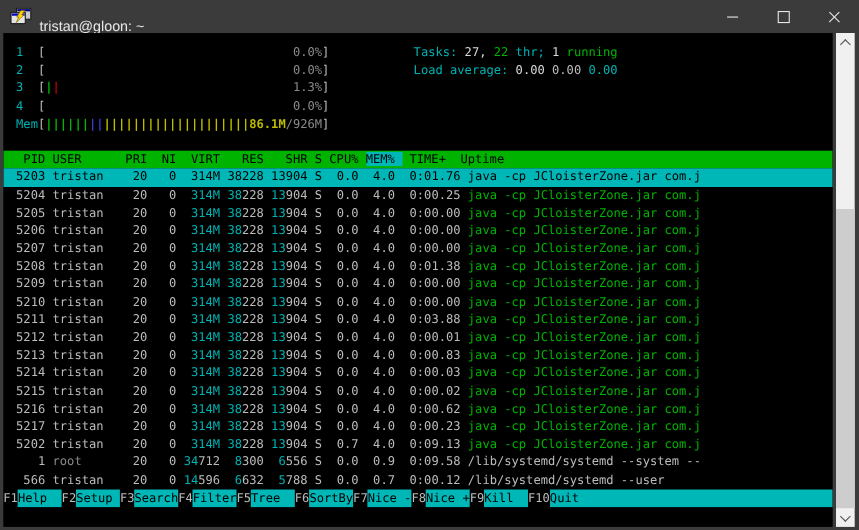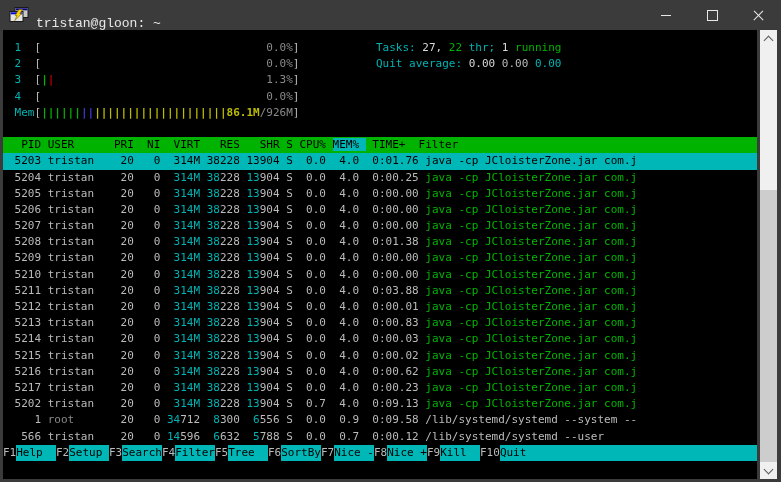--- a/index.html
+++ b/index.html
@@ -2,21 +2,21 @@
 <html style="--c-fg: #bbbbbb; --c-dim: #8a8a8a; --c-cyan: #00b2b2; --c-bcyan: #4dd9d9; --c-green: #00b300; --c-yellow: #bdbd00; --c-blue: #3a3ad0; --c-red: #bb0000; --c-white: #d8d8d8; --c-cyanbg: #00b7b7; --c-greenbg: #00b300; --c-titlebar: #3b3b3b; --c-border: #3b3b3b; --c-track: #f0f0f0; --c-thumb: #cdcdcd;"><head>
 <meta charset="utf-8">
 <style>
   html,body{margin:0;padding:0;background:#222;}
   .window{position:relative;width:781px;height:482px;background:var(--c-border,#3b3b3b);overflow:hidden;
           font-family:"DejaVu Sans Mono",monospace;}
   
   .titlebar{position:absolute;top:0;left:0;right:0;height:30px;background:var(--c-titlebar,#3b3b3b);
             display:flex;align-items:center;}
   .app-icon{margin-left:9px;display:flex;align-items:center;}
-  .title{color:#e8e8e8;font-family:Liberation Mono, monospace;font-size:13px;margin-left:7px;margin-top:16px;}
+  .title{color:#e8e8e8;font-family:Liberation Sans, sans-serif;font-size:13px;margin-left:7px;margin-top:16px;}
   .controls{margin-left:auto;display:flex;height:30px;}
   .wbtn{width:46px;height:30px;display:flex;align-items:center;justify-content:center;position:relative;}
   .glyph-min{width:10px;height:1px;background:#e8e8e8;display:block;}
   .glyph-max{width:9px;height:9px;border:1px solid #e8e8e8;display:block;}
   .xwrap{position:relative;width:13px;height:13px;}
   .x1,.x2{position:absolute;top:6px;left:0;width:13px;height:1.3px;background:#e8e8e8;}
   .x1{transform:rotate(45deg);} .x2{transform:rotate(-45deg);}
   
   .term{position:absolute;top:30px;left:3px;right:24px;bottom:3px;background:#000;overflow:hidden;
         padding-top:10px;font-size:11px;}
@@ -82,21 +82,21 @@
   </div>
 
   <div class="term">
     <div id="term-lines">
         <div class="line"><span class="cyan"> 1  </span><span class="fg">[</span><span class="fg">                                  </span><span class="dim">0.0%</span><span class="fg">]</span></div>
         <div class="line"><span class="cyan"> 2  </span><span class="fg">[</span><span class="fg">                                  </span><span class="dim">0.0%</span><span class="fg">]</span></div>
         <div class="line"><span class="cyan"> 3  </span><span class="fg">[</span><span class="green bar">|</span><span class="red bar">|</span><span class="fg">                                </span><span class="dim">1.3%</span><span class="fg">]</span></div>
         <div class="line"><span class="cyan"> 4  </span><span class="fg">[</span><span class="fg">                                  </span><span class="dim">0.0%</span><span class="fg">]</span></div>
         <div class="line"><span class="cyan"> Mem</span><span class="fg">[</span><span class="green bar">||||||</span><span class="blue bar">||</span><span class="yellow bar">||||||||||||||||||||</span><span class="yellow">86.1M</span><span class="dim">/926M</span><span class="fg">]</span></div>
         <div class="line"></div>
-        <div class="line header"><span class="hdr">  PID USER      PRI  NI  VIRT   RES   SHR S CPU% </span><span class="hdr sort">MEM% </span><span class="hdr"> TIME+  Filter</span></div>
+        <div class="line header"><span class="hdr">  PID USER      PRI  NI  VIRT   RES   SHR S CPU% </span><span class="hdr sort">MEM% </span><span class="hdr"> TIME+  Uptime</span></div>
         <div class="line row sel"><span class="fg"> 5203 </span><span class="fg">tristan   </span><span class="fg"> 20   0 </span><span class="fg"> </span><span class="cyan">314M</span><span class="fg"> </span><span class="cyan">38</span><span class="fg">228 </span><span class="cyan">13</span><span class="fg">904 </span><span class="fg">S  0.0  4.0  0:01.76 </span><span class="green">java -cp JCloisterZone.jar com.j</span></div>
         <div class="line row"><span class="fg"> 5204 </span><span class="fg">tristan   </span><span class="fg"> 20   0 </span><span class="fg"> </span><span class="cyan">314M</span><span class="fg"> </span><span class="cyan">38</span><span class="fg">228 </span><span class="cyan">13</span><span class="fg">904 </span><span class="fg">S  0.0  4.0  0:00.25 </span><span class="green">java -cp JCloisterZone.jar com.j</span></div>
         <div class="line row"><span class="fg"> 5205 </span><span class="fg">tristan   </span><span class="fg"> 20   0 </span><span class="fg"> </span><span class="cyan">314M</span><span class="fg"> </span><span class="cyan">38</span><span class="fg">228 </span><span class="cyan">13</span><span class="fg">904 </span><span class="fg">S  0.0  4.0  0:00.00 </span><span class="green">java -cp JCloisterZone.jar com.j</span></div>
         <div class="line row"><span class="fg"> 5206 </span><span class="fg">tristan   </span><span class="fg"> 20   0 </span><span class="fg"> </span><span class="cyan">314M</span><span class="fg"> </span><span class="cyan">38</span><span class="fg">228 </span><span class="cyan">13</span><span class="fg">904 </span><span class="fg">S  0.0  4.0  0:00.00 </span><span class="green">java -cp JCloisterZone.jar com.j</span></div>
         <div class="line row"><span class="fg"> 5207 </span><span class="fg">tristan   </span><span class="fg"> 20   0 </span><span class="fg"> </span><span class="cyan">314M</span><span class="fg"> </span><span class="cyan">38</span><span class="fg">228 </span><span class="cyan">13</span><span class="fg">904 </span><span class="fg">S  0.0  4.0  0:00.00 </span><span class="green">java -cp JCloisterZone.jar com.j</span></div>
         <div class="line row"><span class="fg"> 5208 </span><span class="fg">tristan   </span><span class="fg"> 20   0 </span><span class="fg"> </span><span class="cyan">314M</span><span class="fg"> </span><span class="cyan">38</span><span class="fg">228 </span><span class="cyan">13</span><span class="fg">904 </span><span class="fg">S  0.0  4.0  0:01.38 </span><span class="green">java -cp JCloisterZone.jar com.j</span></div>
         <div class="line row"><span class="fg"> 5209 </span><span class="fg">tristan   </span><span class="fg"> 20   0 </span><span class="fg"> </span><span class="cyan">314M</span><span class="fg"> </span><span class="cyan">38</span><span class="fg">228 </span><span class="cyan">13</span><span class="fg">904 </span><span class="fg">S  0.0  4.0  0:00.00 </span><span class="green">java -cp JCloisterZone.jar com.j</span></div>
         <div class="line row"><span class="fg"> 5210 </span><span class="fg">tristan   </span><span class="fg"> 20   0 </span><span class="fg"> </span><span class="cyan">314M</span><span class="fg"> </span><span class="cyan">38</span><span class="fg">228 </span><span class="cyan">13</span><span class="fg">904 </span><span class="fg">S  0.0  4.0  0:00.00 </span><span class="green">java -cp JCloisterZone.jar com.j</span></div>
         <div class="line row"><span class="fg"> 5211 </span><span class="fg">tristan   </span><span class="fg"> 20   0 </span><span class="fg"> </span><span class="cyan">314M</span><span class="fg"> </span><span class="cyan">38</span><span class="fg">228 </span><span class="cyan">13</span><span class="fg">904 </span><span class="fg">S  0.0  4.0  0:03.88 </span><span class="green">java -cp JCloisterZone.jar com.j</span></div>
         <div class="line row"><span class="fg"> 5212 </span><span class="fg">tristan   </span><span class="fg"> 20   0 </span><span class="fg"> </span><span class="cyan">314M</span><span class="fg"> </span><span class="cyan">38</span><span class="fg">228 </span><span class="cyan">13</span><span class="fg">904 </span><span class="fg">S  0.0  4.0  0:00.01 </span><span class="green">java -cp JCloisterZone.jar com.j</span></div>
@@ -105,21 +105,21 @@
         <div class="line row"><span class="fg"> 5215 </span><span class="fg">tristan   </span><span class="fg"> 20   0 </span><span class="fg"> </span><span class="cyan">314M</span><span class="fg"> </span><span class="cyan">38</span><span class="fg">228 </span><span class="cyan">13</span><span class="fg">904 </span><span class="fg">S  0.0  4.0  0:00.02 </span><span class="green">java -cp JCloisterZone.jar com.j</span></div>
         <div class="line row"><span class="fg"> 5216 </span><span class="fg">tristan   </span><span class="fg"> 20   0 </span><span class="fg"> </span><span class="cyan">314M</span><span class="fg"> </span><span class="cyan">38</span><span class="fg">228 </span><span class="cyan">13</span><span class="fg">904 </span><span class="fg">S  0.0  4.0  0:00.62 </span><span class="green">java -cp JCloisterZone.jar com.j</span></div>
         <div class="line row"><span class="fg"> 5217 </span><span class="fg">tristan   </span><span class="fg"> 20   0 </span><span class="fg"> </span><span class="cyan">314M</span><span class="fg"> </span><span class="cyan">38</span><span class="fg">228 </span><span class="cyan">13</span><span class="fg">904 </span><span class="fg">S  0.0  4.0  0:00.23 </span><span class="green">java -cp JCloisterZone.jar com.j</span></div>
         <div class="line row"><span class="fg"> 5202 </span><span class="fg">tristan   </span><span class="fg"> 20   0 </span><span class="fg"> </span><span class="cyan">314M</span><span class="fg"> </span><span class="cyan">38</span><span class="fg">228 </span><span class="cyan">13</span><span class="fg">904 </span><span class="fg">S  0.7  4.0  0:09.13 </span><span class="green">java -cp JCloisterZone.jar com.j</span></div>
         <div class="line row"><span class="fg">    1 </span><span class="dim">root      </span><span class="fg"> 20   0 </span><span class="cyan">34</span><span class="fg">712 </span><span class="fg"> </span><span class="cyan">8</span><span class="fg">300 </span><span class="fg"> </span><span class="cyan">6</span><span class="fg">556 </span><span class="fg">S  0.0  0.9  0:09.58 </span><span class="fg">/lib/systemd/systemd --system --</span></div>
         <div class="line row"><span class="fg">  566 </span><span class="fg">tristan   </span><span class="fg"> 20   0 </span><span class="cyan">14</span><span class="fg">596 </span><span class="fg"> </span><span class="cyan">6</span><span class="fg">632 </span><span class="fg"> </span><span class="cyan">5</span><span class="fg">788 </span><span class="fg">S  0.0  0.7  0:00.12 </span><span class="fg">/lib/systemd/systemd --user</span></div>
       </div>
     <div id="fbar" class="line fbar"><span class="fkey"><span class="fg">F1</span><span class="flabel">Help  </span></span><span class="fkey"><span class="fg">F2</span><span class="flabel">Setup </span></span><span class="fkey"><span class="fg">F3</span><span class="flabel">Search</span></span><span class="fkey"><span class="fg">F4</span><span class="flabel">Filter</span></span><span class="fkey"><span class="fg">F5</span><span class="flabel">Tree  </span></span><span class="fkey"><span class="fg">F6</span><span class="flabel">SortBy</span></span><span class="fkey"><span class="fg">F7</span><span class="flabel">Nice -</span></span><span class="fkey"><span class="fg">F8</span><span class="flabel">Nice +</span></span><span class="fkey"><span class="fg">F9</span><span class="flabel">Kill  </span></span><span class="fkey"><span class="fg">F10</span><span class="flabel">Quit  </span></span><span class="ffill"></span></div>
     <div id="summary">
         <div class="line sumline"><span class="cyan">Tasks: </span><span class="white">27, </span><span class="green">22</span><span class="cyan"> thr; </span><span class="white">1</span><span class="green"> running</span></div>
-        <div class="line sumline"><span class="cyan">Quit average: </span><span class="white">0.00 </span><span class="fg">0.00 </span><span class="cyan">0.00</span></div>
+        <div class="line sumline"><span class="cyan">Load average: </span><span class="white">0.00 </span><span class="fg">0.00 </span><span class="cyan">0.00</span></div>
       </div>
   </div>
 
   <div class="scrollbar">
     <div class="sb-btn up">
         <span class="chev up"></span>
       </div>
     <div class="sb-thumb"></div>
     <div class="sb-btn down">
         <span class="chev down"></span>

